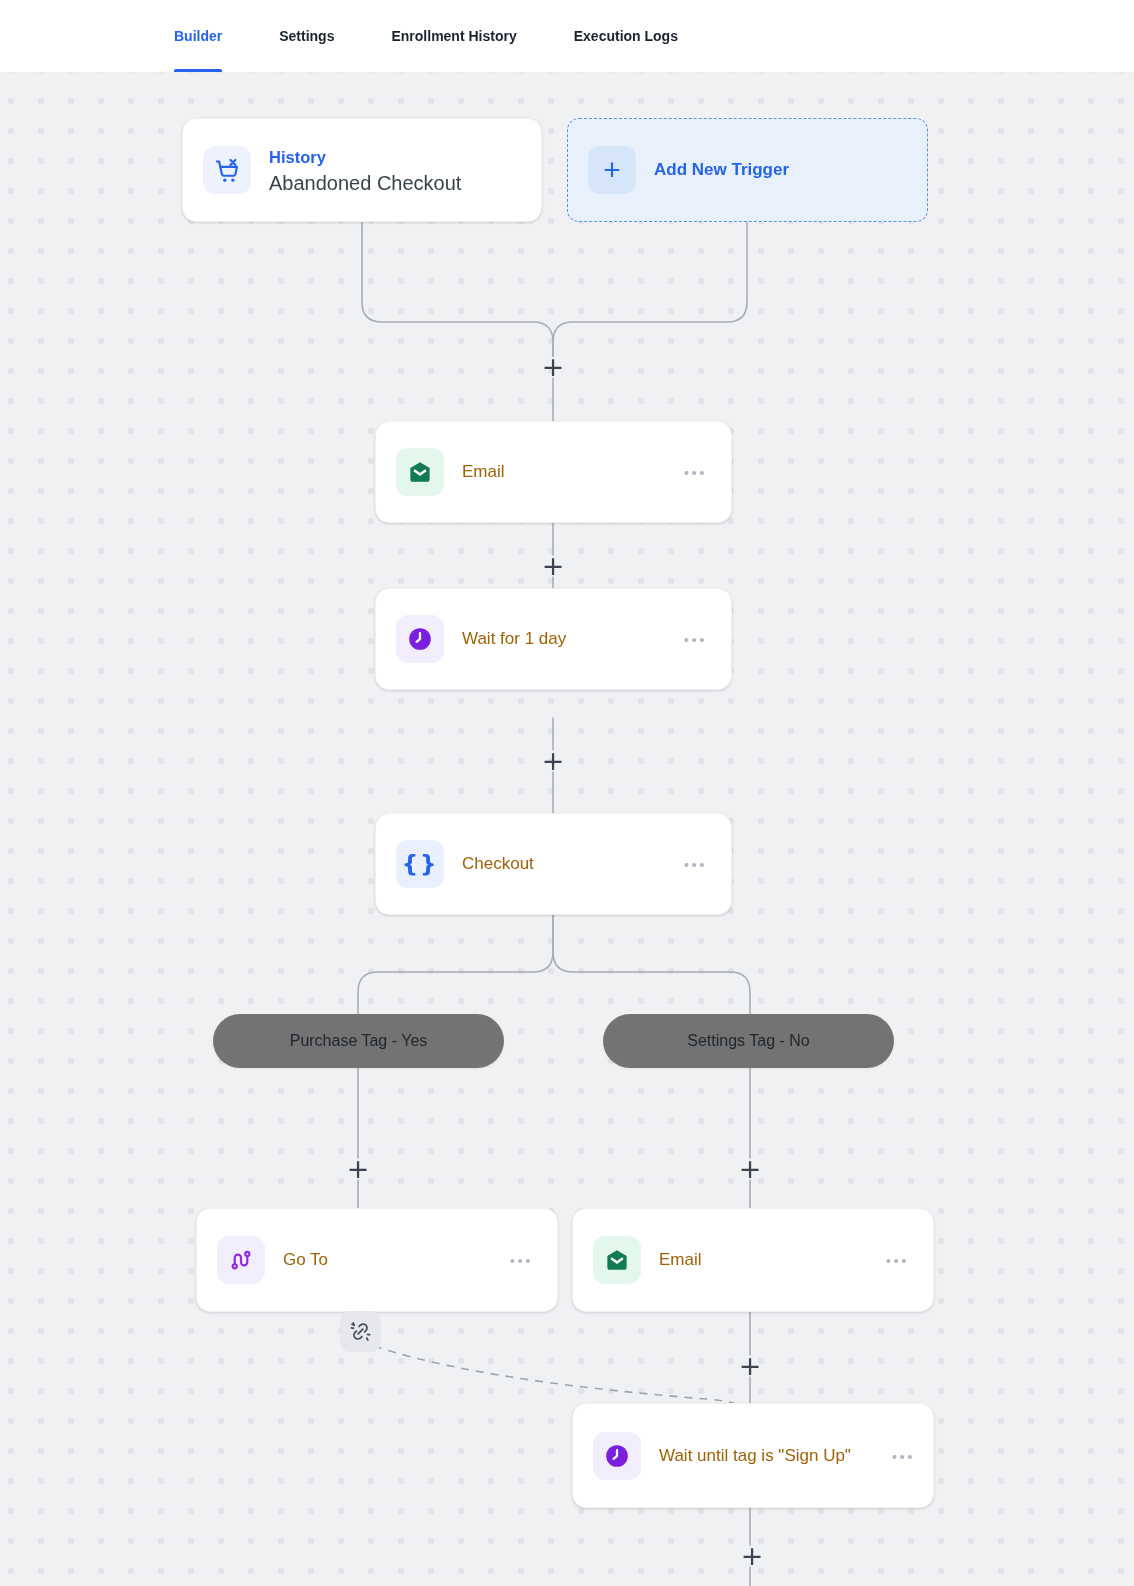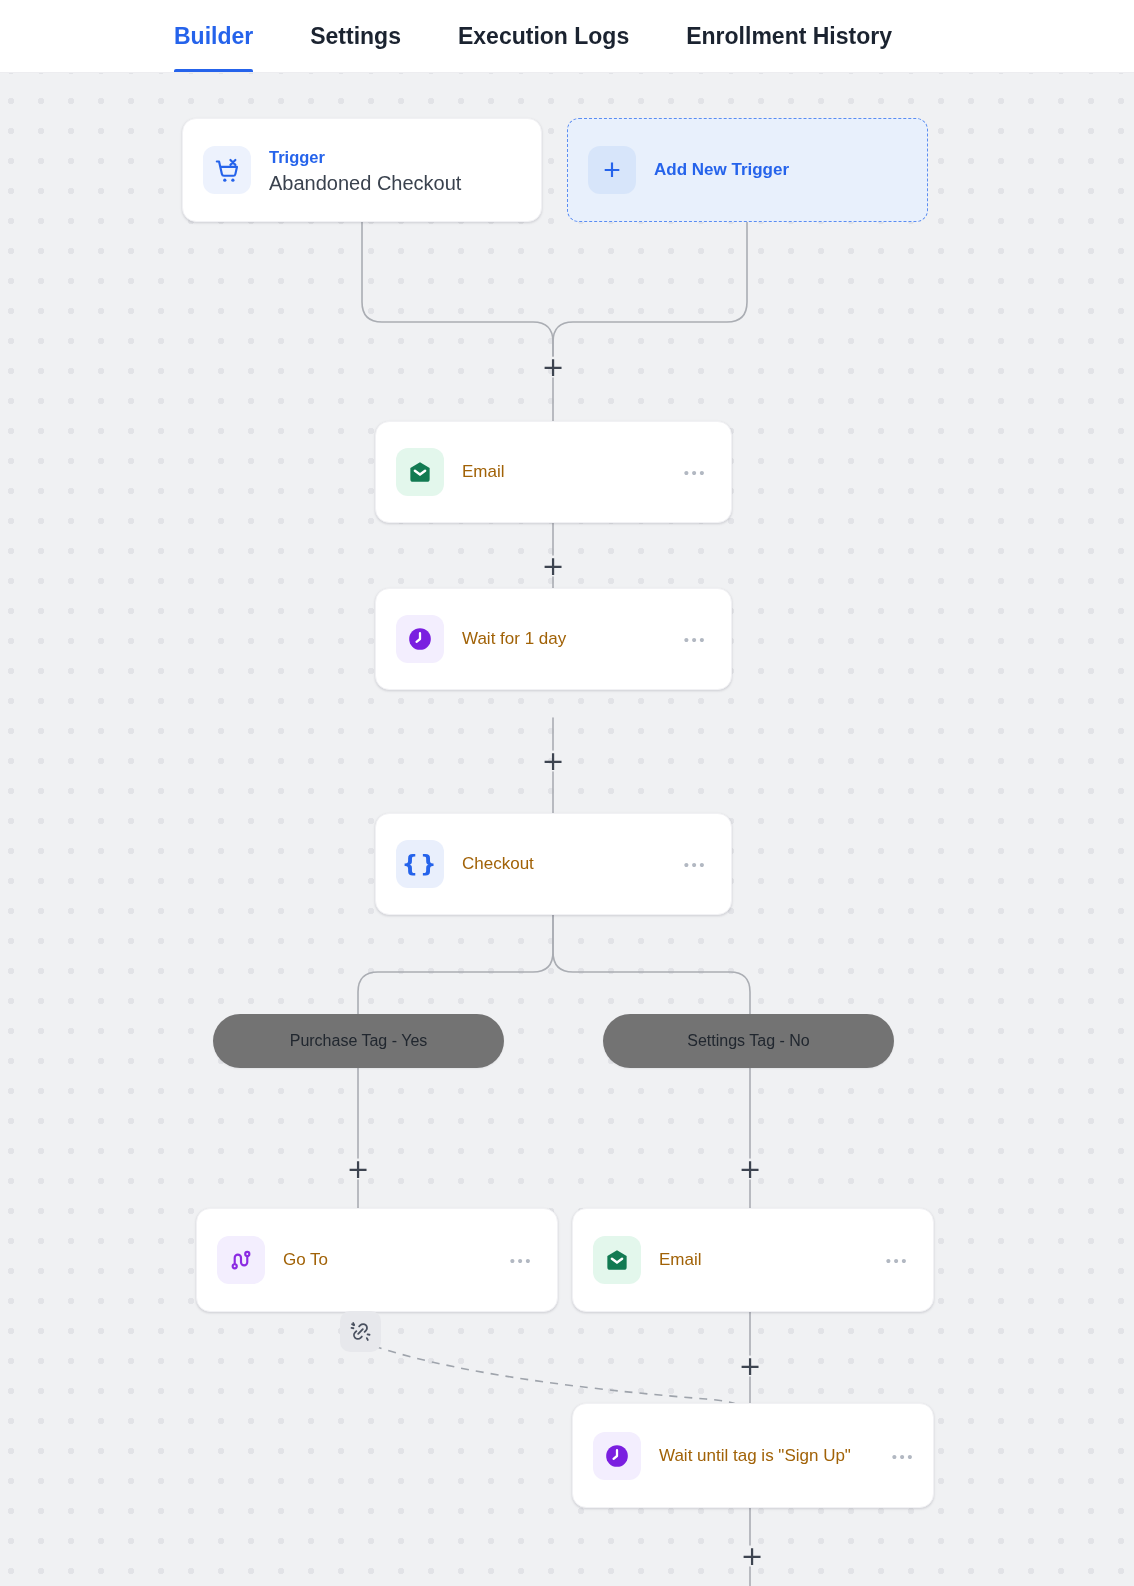--- a/index.html
+++ b/index.html
@@ -12,21 +12,21 @@
 
   
   .topnav{
     position:absolute;left:0;top:0;width:1134px;height:73px;
     background:#ffffff;border-bottom:1px solid #ededf0;
     display:flex;align-items:stretch;padding-left:174px;box-sizing:border-box;
     gap:57px;z-index:20;
   }
   .tab{
     position:relative;display:flex;align-items:center;
-    font-size:23px;font-weight:700;color:#1b2330;cursor:pointer;
+    font-size:14px;font-weight:700;color:#1b2330;cursor:pointer;
     white-space:nowrap;background:none;border:none;padding:0;
     font-family:"Liberation Sans",sans-serif;
   }
   .tab.active{color:#2563eb;}
   .tab.active::after{
     content:"";position:absolute;left:0;right:0;bottom:0;height:3px;
     background:#2563eb;border-radius:2px 2px 0 0;
   }
 
   
@@ -126,35 +126,35 @@
       <path d="M750 1377 V1403"></path>
       <path d="M750 1508 V1545"></path>
       <path d="M750 1567 V1586"></path>
     </g>
     <path stroke="#9fa4ac" stroke-width="1.6" stroke-dasharray="8 7" d="M374 1346 C470 1378 620 1392 706 1399 C732 1401 746 1405 750 1416"></path>
   </svg>
 
   <header class="topnav">
     <button class="tab active">Builder</button>
     <button class="tab">Settings</button>
+    <button class="tab">Enrollment History</button>
     <button class="tab">Execution Logs</button>
-    <button class="tab">Enrollment History</button>
   </header>
 
   <div class="card" style="left:182px;top:118px;width:360px;height:104px;">
     <div class="chip blue">
       <svg width="27" height="27" viewBox="0 0 24 24" fill="none" stroke="#2563eb" stroke-width="1.9" stroke-linecap="round" stroke-linejoin="round">
         <path d="M2.5 4h2l2.5 11.2a1.9 1.9 0 0 0 1.9 1.5h8.2a1.9 1.9 0 0 0 1.9-1.5l1.4-6.4H6.2"></path>
         <path d="M14.6 2.6l4.4 4.4M19 2.6l-4.4 4.4"></path>
         <circle cx="9.6" cy="20.6" r="1.45" fill="#2563eb" stroke="none"></circle>
         <circle cx="16.8" cy="20.6" r="1.45" fill="#2563eb" stroke="none"></circle>
       </svg>
     </div>
     <div class="titleblock">
-      <div class="title">Trigger</div>
+      <div class="title">History</div>
       <div class="subtitle">Abandoned Checkout</div>
     </div>
   </div>
 
   <div class="card addtrigger" style="left:567px;top:118px;width:361px;height:104px;">
     <div class="chip bluedeep">
       <span class="plusglyph">+</span>
     </div>
     <div class="label">Add New Trigger</div>
   </div>

